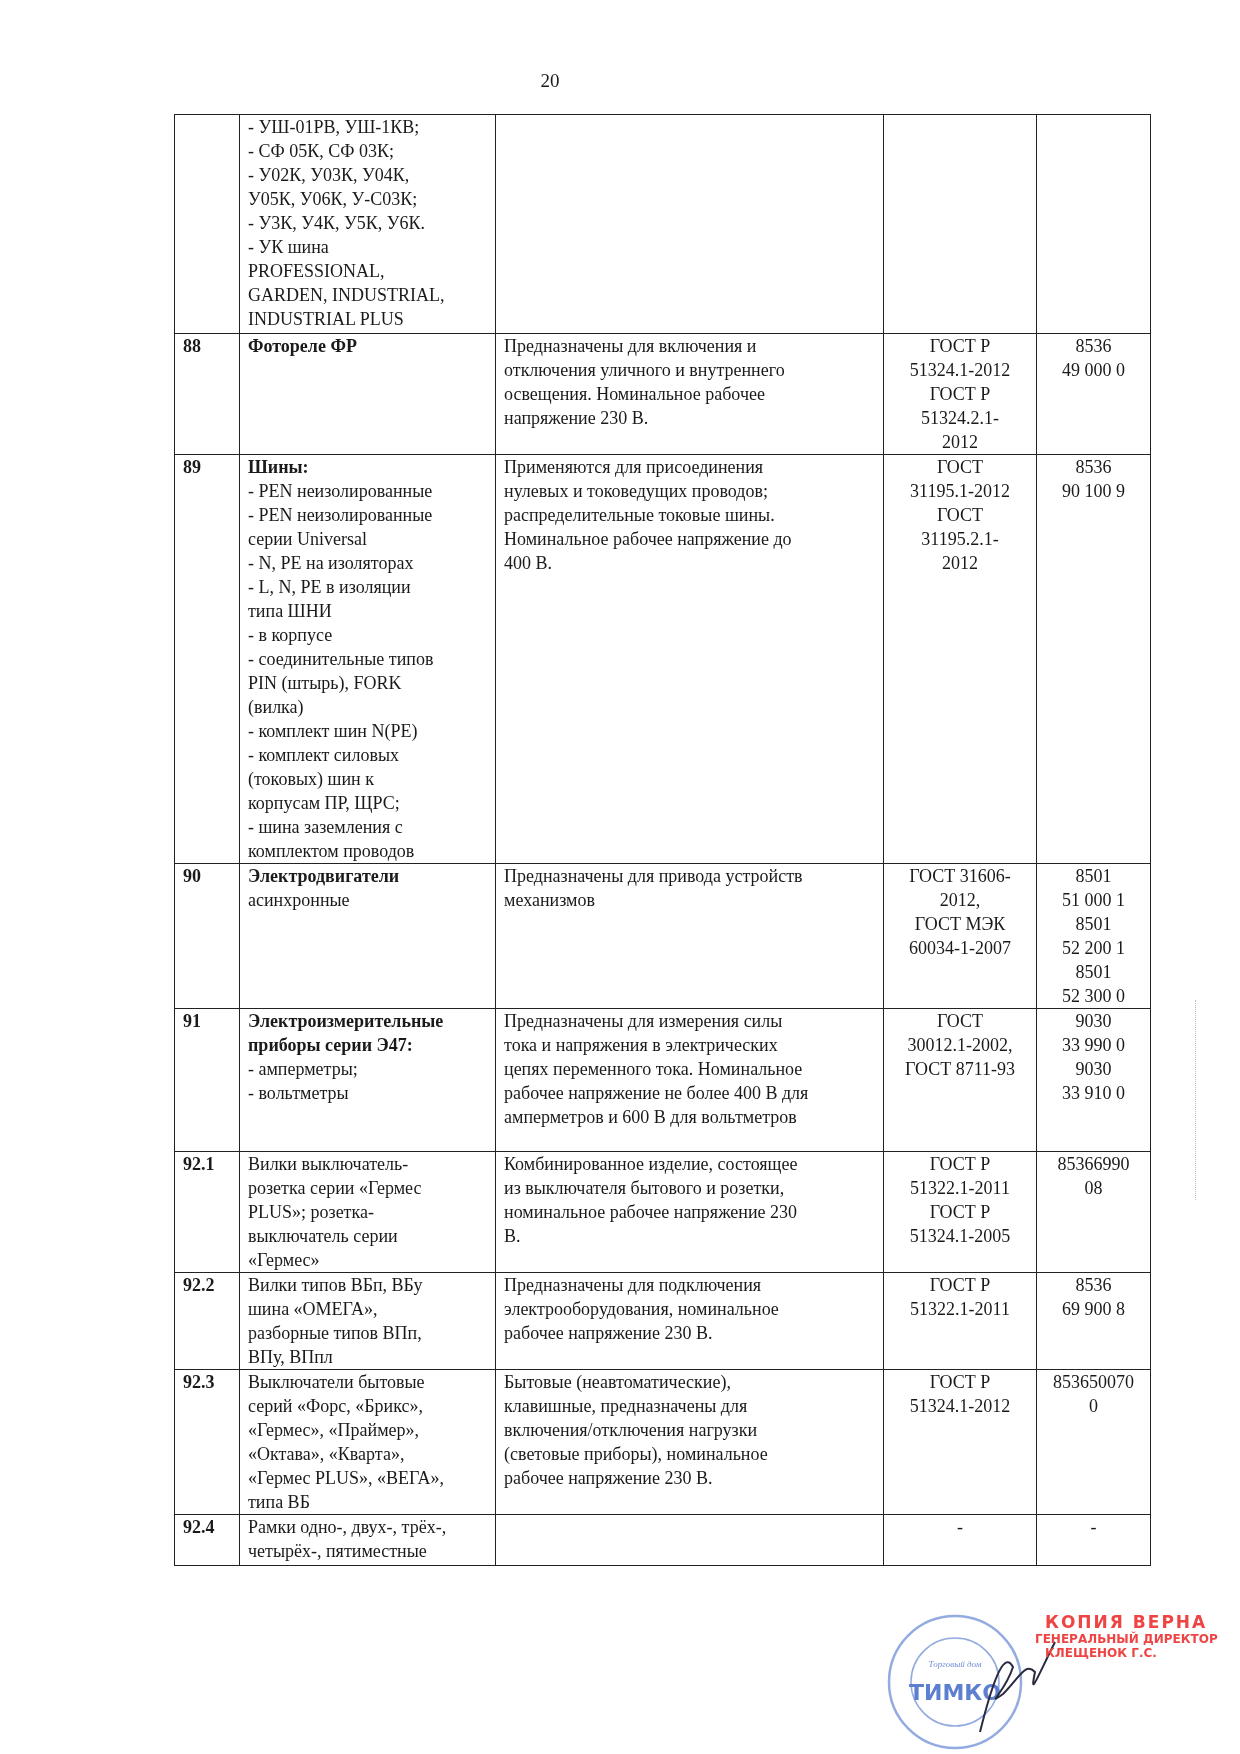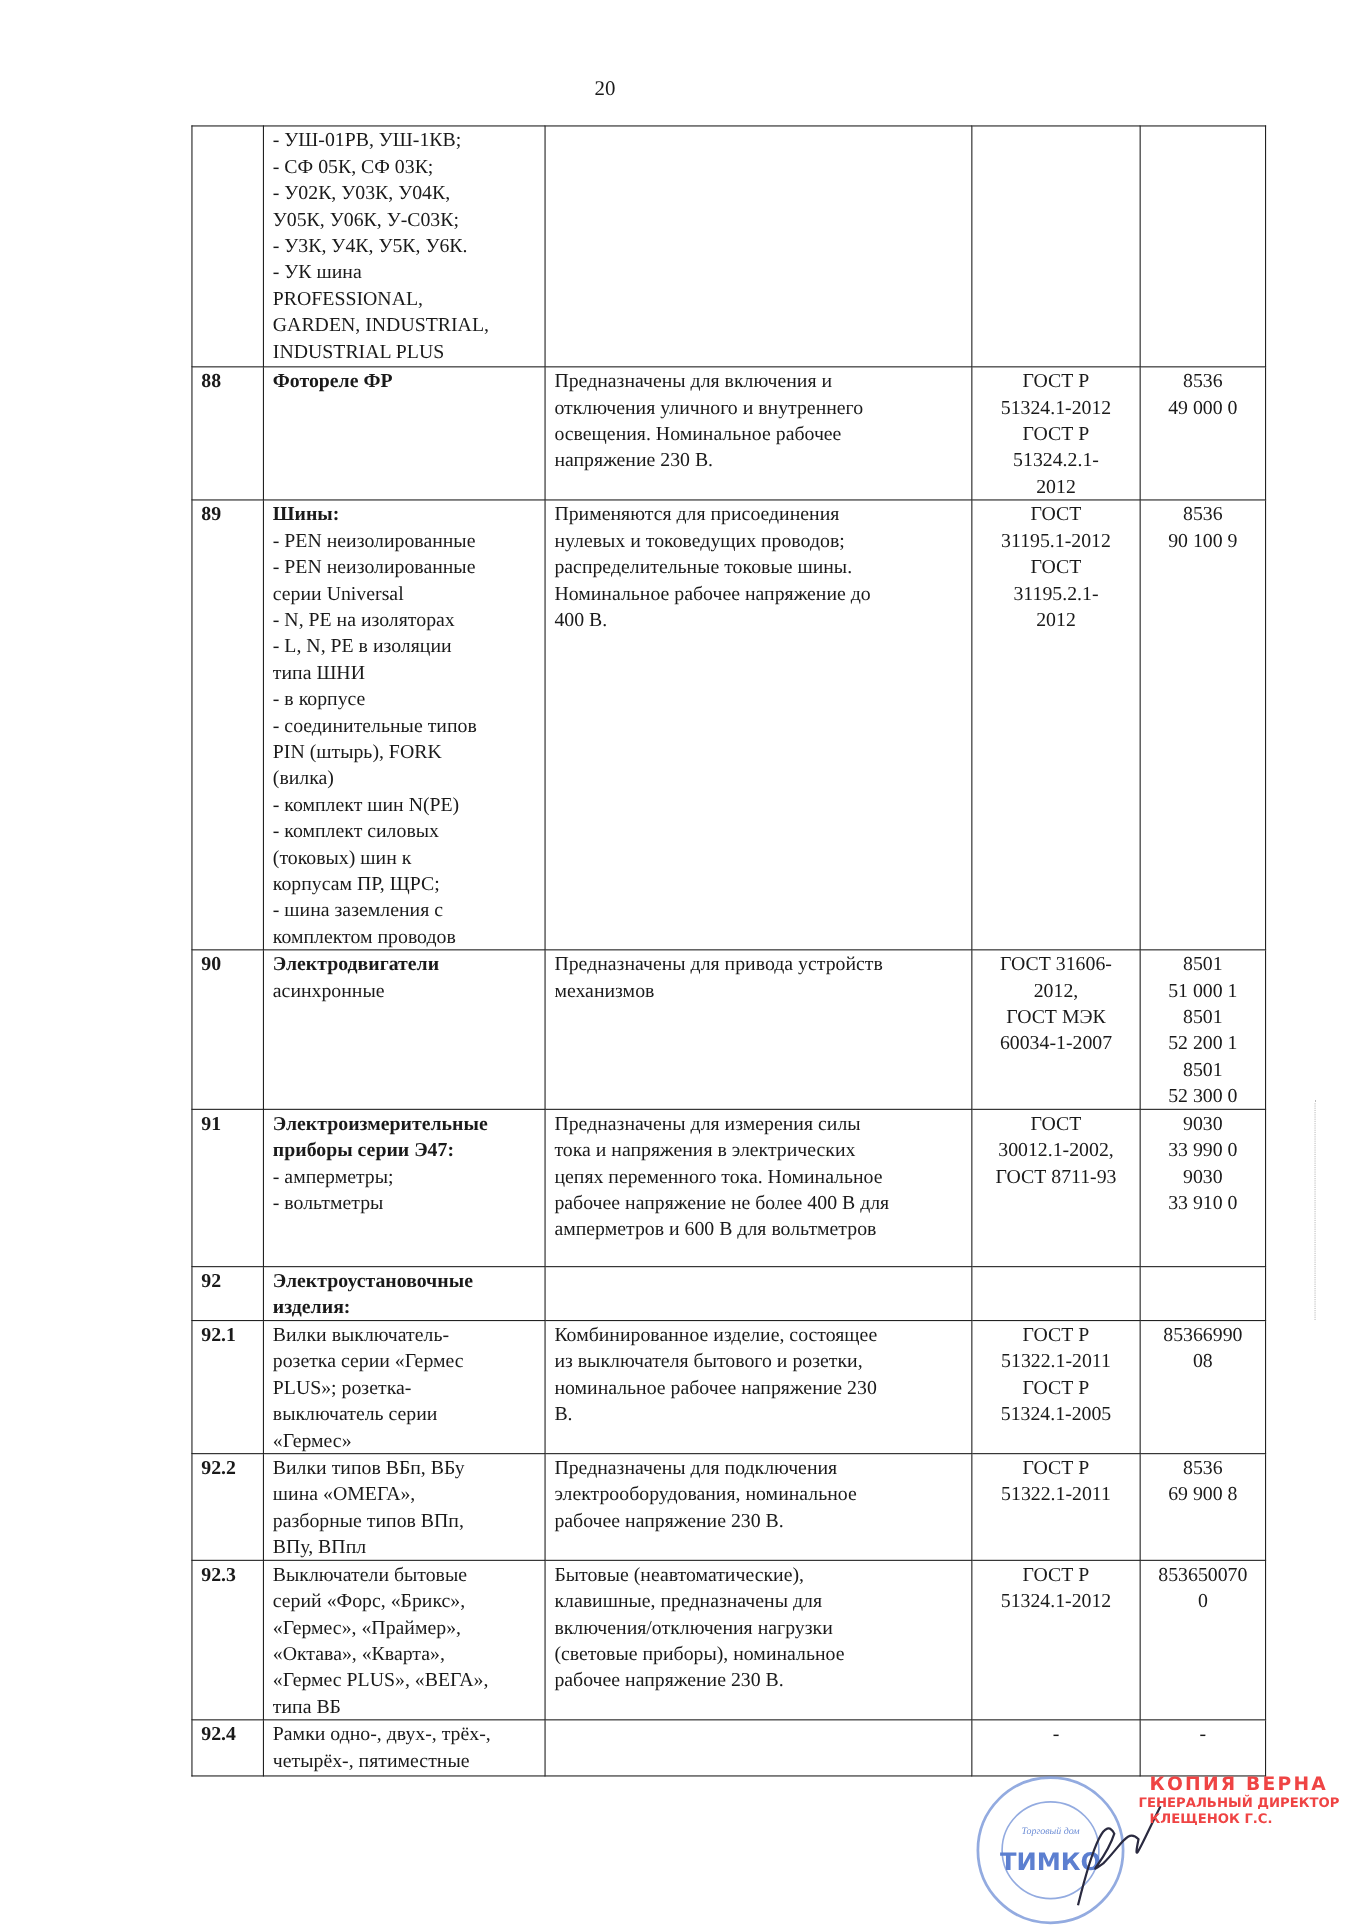--- a/index.html
+++ b/index.html
@@ -174,30 +174,20 @@
           <span class="line">30012.1-2002,</span>
           <span class="line">ГОСТ 8711-93</span>
         </td>
         <td class="center">
           <span class="line">9030</span>
           <span class="line">33 990 0</span>
           <span class="line">9030</span>
           <span class="line">33 910 0</span>
         </td>
       </tr>
-      <tr class="r92">
-        <td class="num"><span>92</span></td>
-        <td>
-          <span class="line bold">Электроустановочные</span>
-          <span class="line bold">изделия:</span>
-        </td>
-        <td></td>
-        <td class="center"></td>
-        <td class="center"></td>
-      </tr>
       <tr class="r921">
         <td class="num"><span>92.1</span></td>
         <td>
           <span class="line">Вилки выключатель-</span>
           <span class="line">розетка серии «Гермес</span>
           <span class="line">PLUS»; розетка-</span>
           <span class="line">выключатель серии</span>
           <span class="line">«Гермес»</span>
         </td>
         <td>

